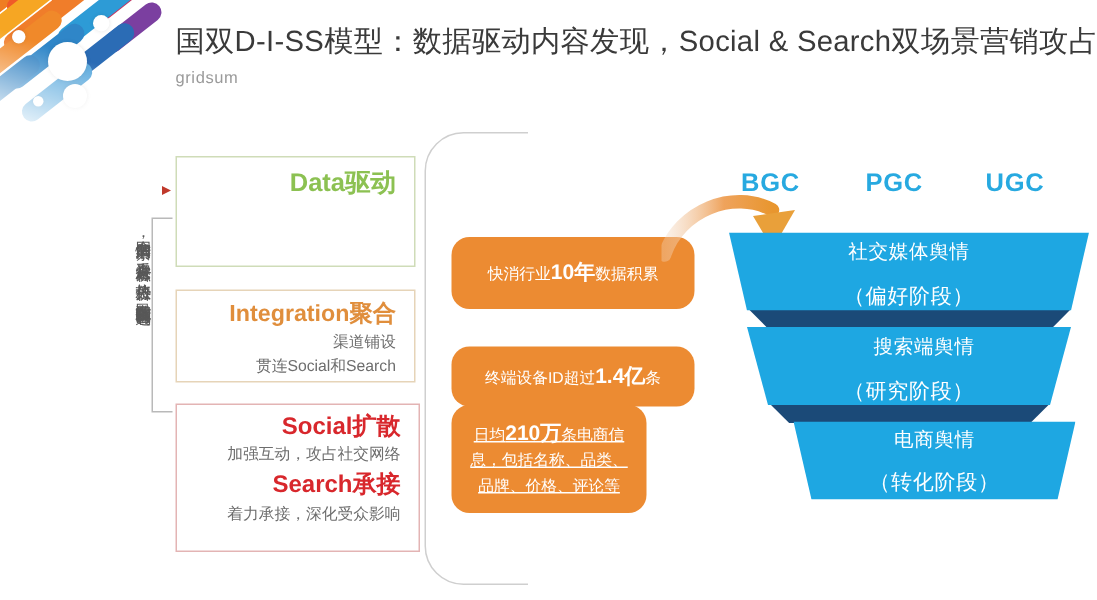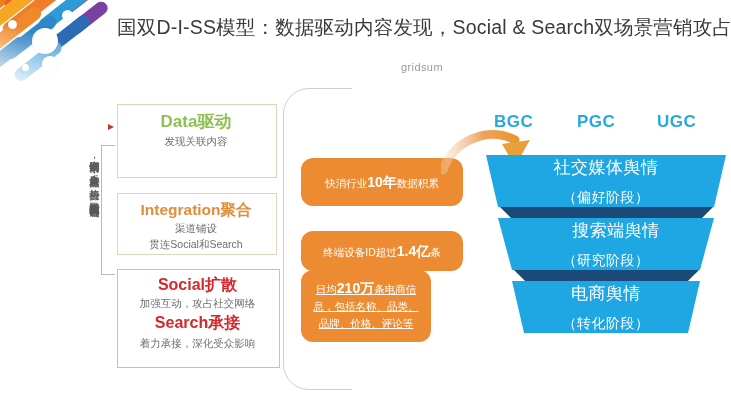--- a/index.html
+++ b/index.html
@@ -33,21 +33,21 @@
     background:linear-gradient(200deg,rgba(255,255,255,0) 45%,rgba(255,255,255,.92) 92%);
   }
 
   
   .title-block{position:absolute;left:117px;top:14px;width:610px;}
   .title{
     font-size:19.5px;color:#3a3a3a;letter-spacing:.2px;white-space:nowrap;
     font-family:"Liberation Sans","DejaVu Sans",sans-serif;
   }
   .subtitle{
-    margin-top:20px;font-size:11px;color:#9a9a9a;letter-spacing:.4px;text-align:center;
+    margin-top:5px;font-size:11px;color:#9a9a9a;letter-spacing:.4px;
   }
 
   
   .vcaption{
     position:absolute;left:56px;top:152px;width:46px;height:215px;
     writing-mode:vertical-rl;
     text-orientation:upright;
     font-size:10.5px;line-height:15px;color:#585858;
     letter-spacing:.5px;
     text-align:left;
@@ -67,21 +67,21 @@
     position:absolute;left:108px;top:124px;width:0;height:0;
     border-top:3.5px solid transparent;border-bottom:3.5px solid transparent;
     border-left:6px solid #c0392b;
   }
 
   
   .pillar{
     position:absolute;
     background:#ffffff;
     box-sizing:border-box;
-    text-align:center;
+    text-align:right;
     padding:7px 12px 8px 10px;
   }
   .pillar .head{font-weight:bold;line-height:1.15;}
   .pillar .sub{font-size:10.5px;color:#6d6d6d;line-height:14px;margin-top:2px;}
 
   #pillar-data{left:117px;top:104px;width:160px;height:74px;border:1px solid #cfdcb8;}
   #pillar-data .head{font-size:17px;color:#8cc152;}
 
   #pillar-integration{left:117px;top:193px;width:160px;height:62px;border:1px solid #e6d4b8;}
   #pillar-integration .head{font-size:15.5px;color:#e08e3c;}
@@ -121,26 +121,26 @@
     position:absolute;font-size:17px;font-weight:bold;color:#27a9e0;letter-spacing:.5px;
   }
   #gc-bgc{left:7px;top:0;}
   #gc-pgc{left:90px;top:0;}
   #gc-ugc{left:170px;top:0;}
 
   
   .funnel{position:absolute;left:486px;top:155px;width:240px;height:200px;}
   .fl{position:absolute;display:flex;flex-direction:column;align-items:center;justify-content:center;
       color:#ffffff;text-align:center;}
-  .fl .t1{font-size:17px;line-height:16px;letter-spacing:.5px;}
+  .fl .t1{font-size:13px;line-height:16px;letter-spacing:.5px;}
   .fl .t2{font-size:14px;line-height:12px;letter-spacing:.5px;margin-top:15px;}
   .shape{position:absolute;left:0;top:0;width:100%;height:100%;}
   #f1{left:0;top:0;width:240px;height:52px;}
   #f2{left:12px;top:63px;width:216px;height:52px;}
-  #f3{left:26px;top:126px;width:188px;height:52px;}
+  #f3{left:43px;top:126px;width:188px;height:52px;font-family:Liberation Mono, monospace;}
   .band{position:absolute;background:#1b4a78;}
   #b1{left:13px;top:51px;width:215px;height:13px;
       clip-path:polygon(0 0,100% 0,94% 100%,6% 100%);}
   #b2{left:27px;top:114px;width:187px;height:13px;
       clip-path:polygon(0 0,100% 0,93% 100%,7% 100%);}
 </style>
 </head>
 <body>
 
 <div class="stage">
@@ -175,21 +175,20 @@
   <div class="vcaption">全网舆情洞察，受众兴趣点分析，热搜分析，民意数据反哺内容再制造</div>
 
   <div class="bracket">
     <div class="tick t1"></div>
     <div class="tick t2"></div>
   </div>
   <div class="arrow-red"></div>
 
   <div class="pillar" id="pillar-data">
     <div class="head">Data驱动</div>
-    <div class="sub">发现关联内容</div>
   </div>
 
   <div class="pillar" id="pillar-social">
     <div class="head">Social扩散</div>
     <div class="sub">加强互动，攻占社交网络</div>
     <div class="head2">Search承接</div>
     <div class="sub">着力承接，深化受众影响</div>
   </div>
 
   <div class="pillar" id="pillar-integration">

